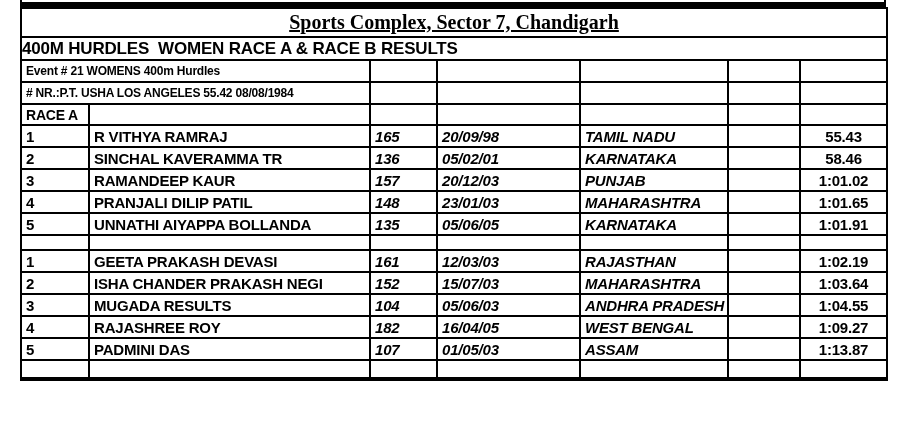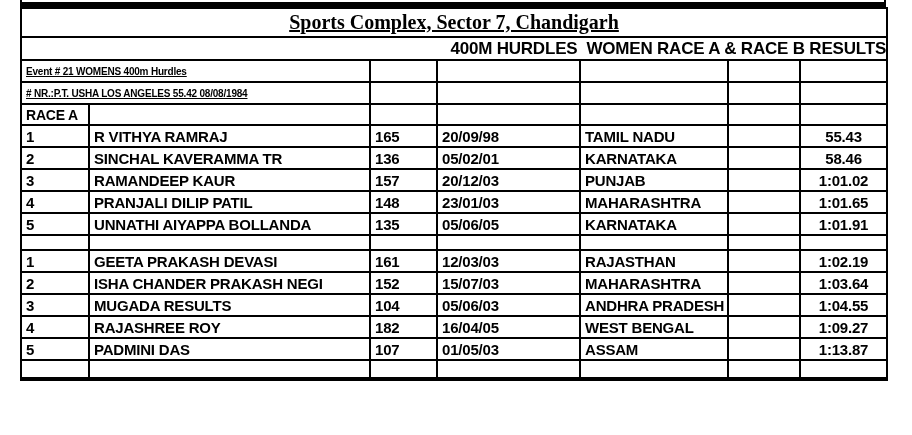--- a/index.html
+++ b/index.html
@@ -57,41 +57,40 @@
     height: 27px;
     text-align: center;
     font-family: "Liberation Serif", "DejaVu Serif", serif;
     font-size: 20px;
     letter-spacing: 0;
     padding: 0;
     text-decoration: underline;
   }
   tr.subtitle-row td {
     height: 21px;
-    text-align: right;
+    text-align: left;
     font-size: 17px;
     white-space: pre;
     padding: 0;
   }
   tr.info-row td {
     height: 20px;
-    font-size: 10px;
+    font-size: 12px;
     letter-spacing: -0.2px;
-    text-decoration: underline;
   }
   tr.race-label-row td {
     height: 19px;
     font-size: 14px;
   }
   tr.data-row td { height: 20px; }
   tr.spacer-row td { height: 13px; }
   tr.spacer-row:last-child td { height: 16px; }
   td.c-time { text-align: center; padding-right: 7px; }
   td.c-rank { padding-left: 3px; margin-top: 24px; }
-  td.c-bib, td.c-dob, td.c-state { padding-left: 5px; }
+  td.c-bib, td.c-dob, td.c-state { padding-left: 5px; font-style: italic; }
 </style>
 </head>
 <body>
 
 <div class="sheet">
   <div class="table-wrap">
     <div class="cutoff-sliver"></div>
     <div class="top-bar"></div>
     <table class="results">
       <colgroup>

